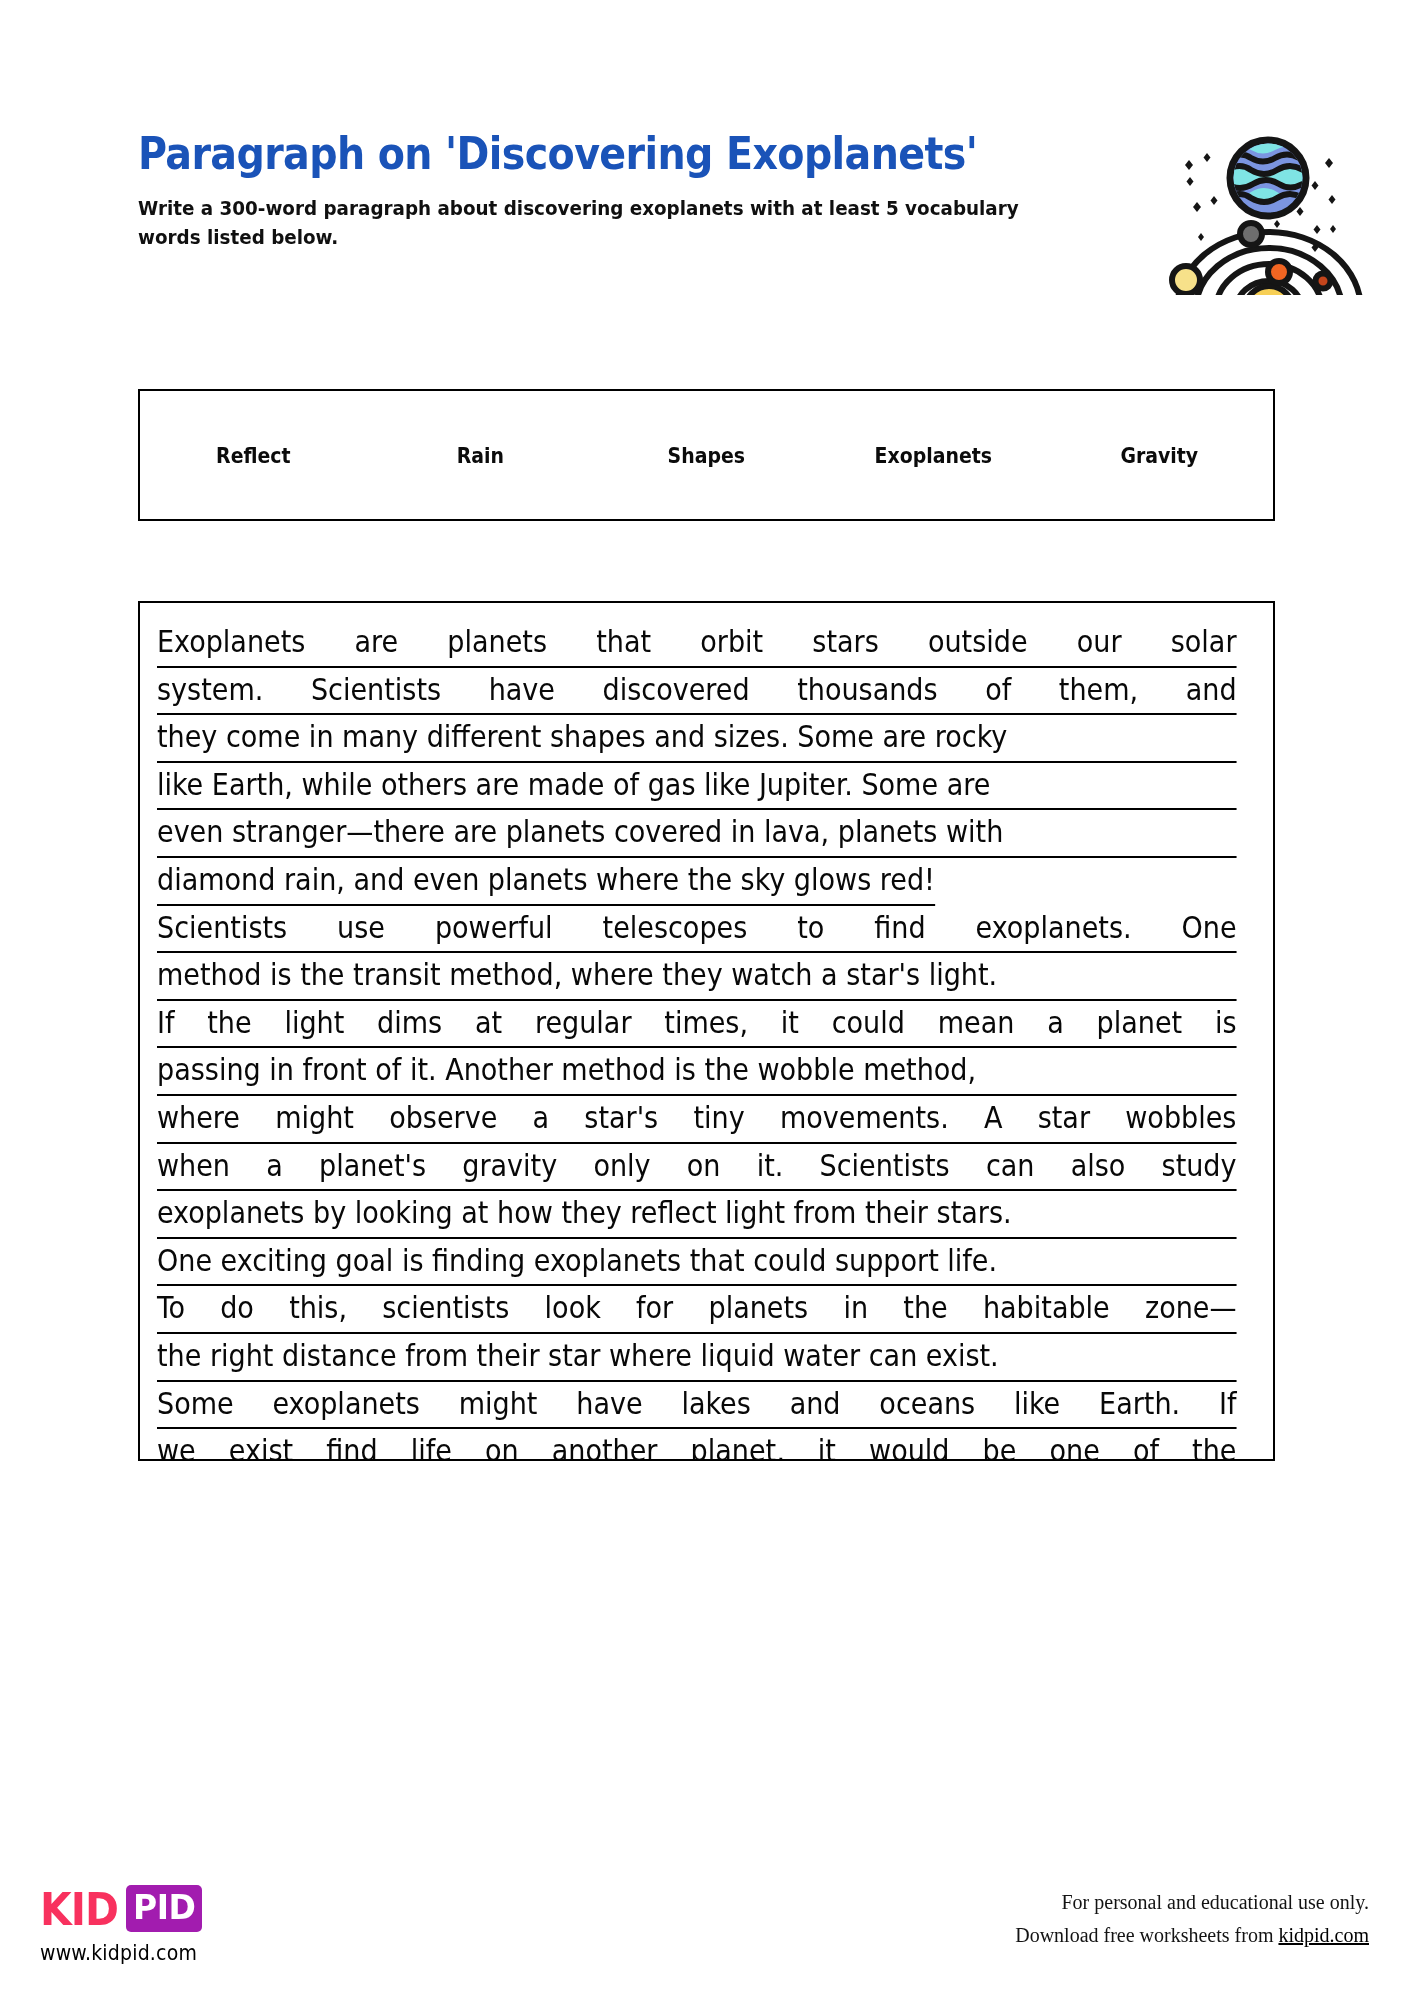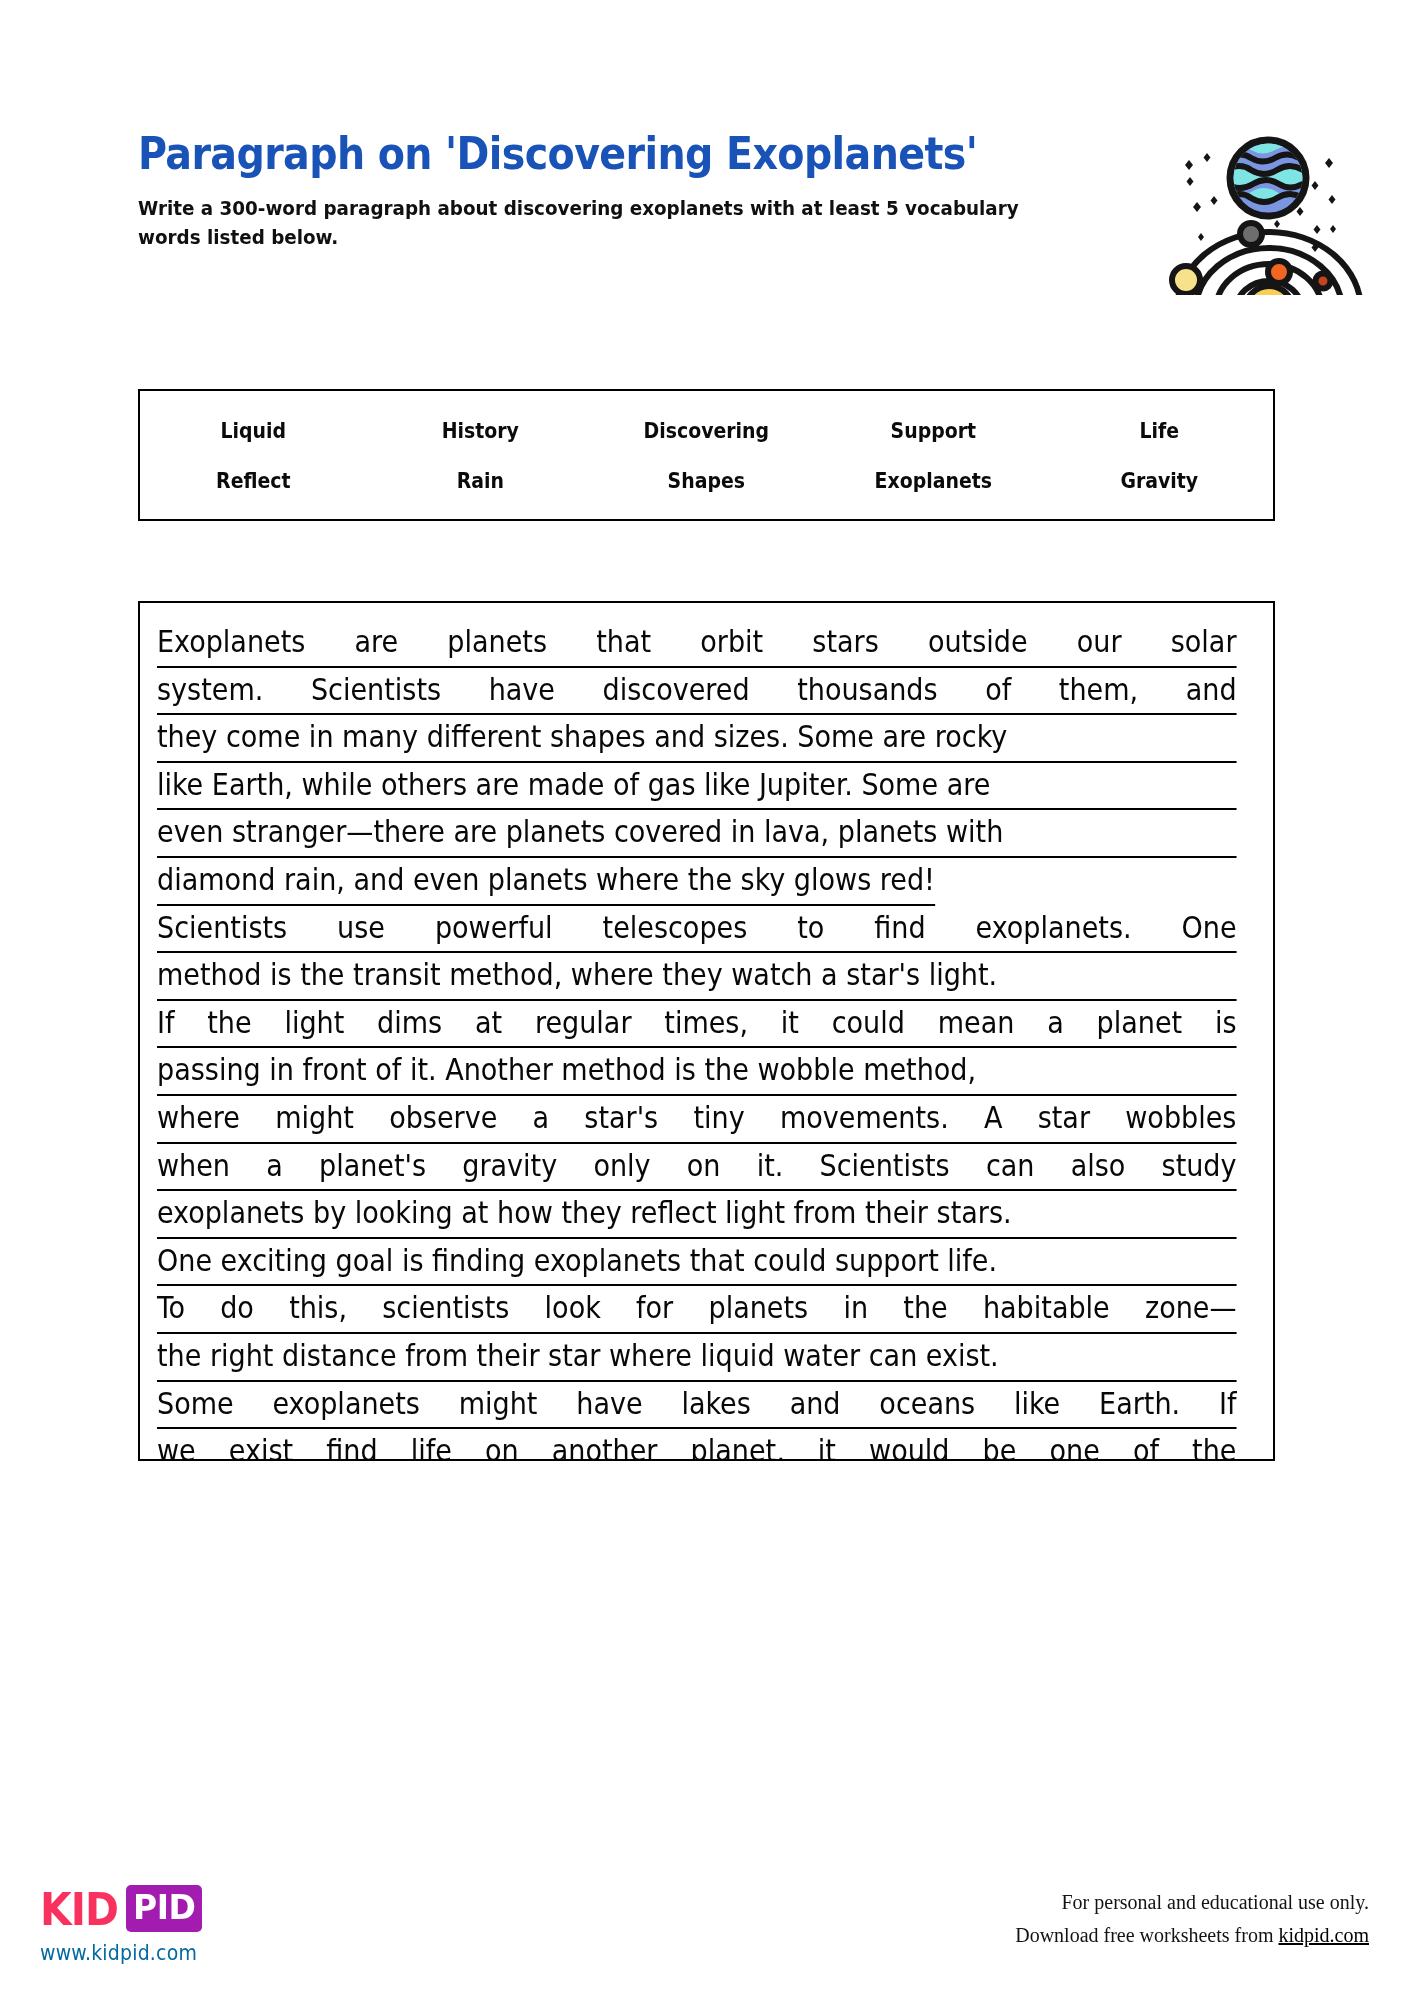--- a/index.html
+++ b/index.html
@@ -176,21 +176,21 @@
     line-height: 33px;
     padding: 6px 7px 8px 7px;
     border-radius: 5px;
     margin-left: 2px;
     letter-spacing: -0.5px;
   }
   .logo-url {
     margin-top: 9px;
     font-family: "DejaVu Sans Condensed", "DejaVu Sans", sans-serif;
     font-size: 21px;
-    color: #0369a1;
+    color: #000000;
     letter-spacing: 0.2px;
   }
   .footer-notes {
     position: absolute;
     right: 45px;
     top: 6px;
     text-align: right;
     font-family: Liberation Serif, serif;
     font-size: 20px;
     line-height: 33px;
@@ -260,27 +260,20 @@
       <circle cx="82" cy="114" r="11" fill="#6e6e6e" stroke="#151515" stroke-width="6"></circle>
       <circle cx="17" cy="160" r="14" fill="#f7e18a" stroke="#151515" stroke-width="6"></circle>
       <circle cx="110" cy="152" r="11" fill="#f26522" stroke="#151515" stroke-width="6"></circle>
       <circle cx="154" cy="161" r="7.5" fill="#c4451c" stroke="#151515" stroke-width="6"></circle>
     </g>
   </svg>
 </div>
 
 <div class="vocab-box">
   <div class="vocab-row">
-    <div class="vocab-cell">Liquid</div>
-    <div class="vocab-cell">History</div>
-    <div class="vocab-cell">Discovering</div>
-    <div class="vocab-cell">Support</div>
-    <div class="vocab-cell">Life</div>
-  </div>
-  <div class="vocab-row">
     <div class="vocab-cell">Reflect</div>
     <div class="vocab-cell">Rain</div>
     <div class="vocab-cell">Shapes</div>
     <div class="vocab-cell">Exoplanets</div>
     <div class="vocab-cell">Gravity</div>
   </div>
 </div>
 
 <div class="answer-box">
   <div class="para" id="answer-lines">

